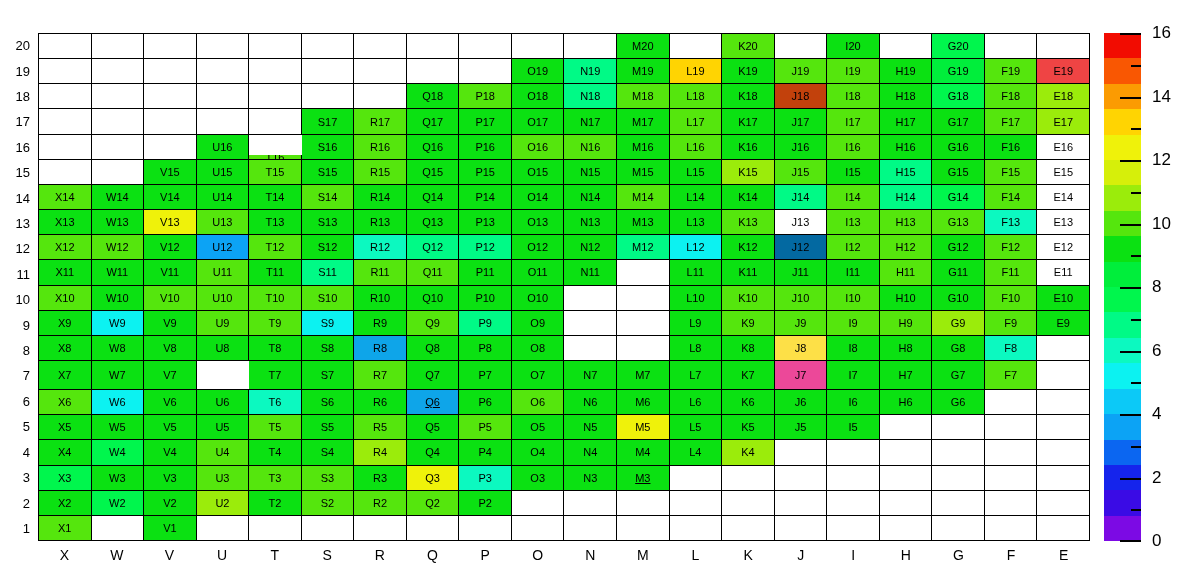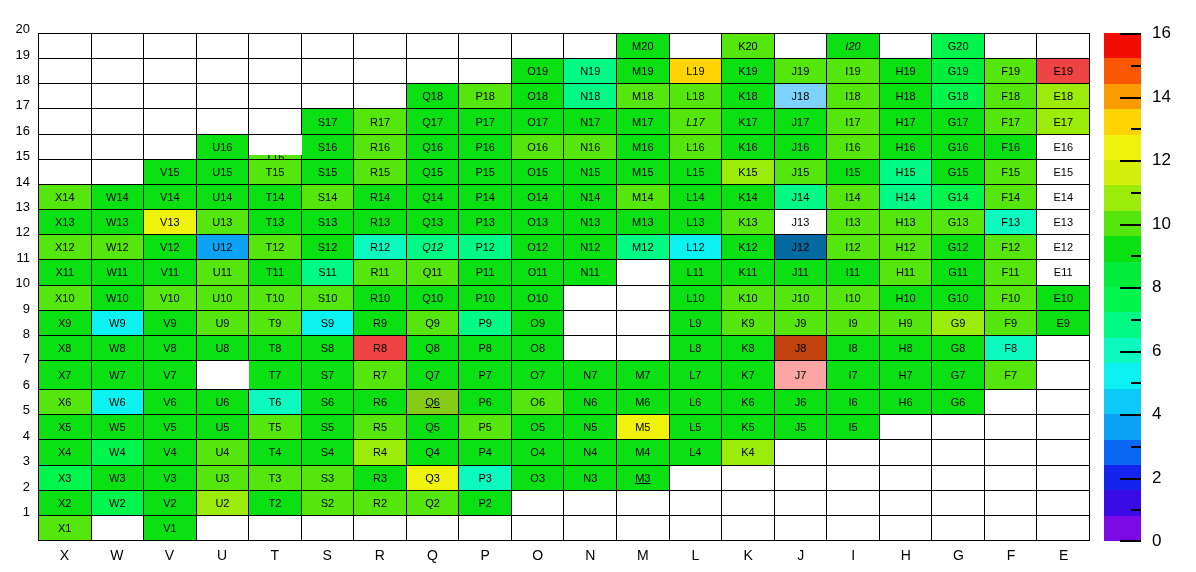--- a/index.html
+++ b/index.html
@@ -6,21 +6,21 @@
   #canvas{position:relative;width:1196px;height:572px;background:#ffffff;
           font-family:"Liberation Sans", sans-serif;overflow:hidden;}
   #title{position:absolute;top:4px;left:0;width:1196px;text-align:center;
          font-size:20px;font-weight:bold;color:#000;white-space:pre;}
   #hm{position:absolute;left:38px;top:33px;width:1052px;height:508px;
       display:grid;grid-template-columns:repeat(20,1fr);grid-template-rows:repeat(20,1fr);
       border-top:1px solid #000;border-left:1px solid #000;box-sizing:border-box;}
   .cell{border-right:1px solid #000;border-bottom:1px solid #000;
         display:flex;align-items:center;justify-content:center;
         font-size:11px;color:#000;background:#fff;box-sizing:border-box;overflow:hidden;}
-  #rowax{position:absolute;left:0;top:16px;width:32px;height:508px;
+  #rowax{position:absolute;left:0;top:33px;width:32px;height:508px;
          display:flex;flex-direction:column;}
   .rlab{flex:1;display:flex;align-items:center;justify-content:flex-end;
         font-size:13px;color:#000;padding-right:2px;}
   #colax{position:absolute;left:38px;top:545px;width:1052px;height:20px;
          display:grid;grid-template-columns:repeat(20,1fr);}
   .clab{display:flex;align-items:center;justify-content:center;font-size:14px;color:#000;}
   #cbar{position:absolute;left:1104px;top:33px;width:37px;height:508px;
         display:flex;flex-direction:column;}
   .band{flex:1;}
   #cticks{position:absolute;left:1104px;top:33px;width:92px;height:508px;pointer-events:none;}
@@ -65,21 +65,21 @@
       <div class="cell"></div>
       <div class="cell"></div>
       <div class="cell"></div>
       <div class="cell"></div>
       <div class="cell"></div>
       <div class="cell"></div>
       <div class="cell" style="background: rgb(11, 225, 18);">M20</div>
       <div class="cell"></div>
       <div class="cell" style="background: rgb(85, 230, 13);">K20</div>
       <div class="cell"></div>
-      <div class="cell" style="background: rgb(11, 225, 18); font-style: italic;">I20</div>
+      <div class="cell" style="background: rgb(11, 225, 18);">I20</div>
       <div class="cell"></div>
       <div class="cell" style="background: rgb(0, 246, 77);">G20</div>
       <div class="cell"></div>
       <div class="cell"></div>
       <div class="cell"></div>
       <div class="cell"></div>
       <div class="cell"></div>
       <div class="cell"></div>
       <div class="cell"></div>
       <div class="cell"></div>
@@ -104,39 +104,39 @@
       <div class="cell"></div>
       <div class="cell"></div>
       <div class="cell"></div>
       <div class="cell" style="background: rgb(11, 225, 18);">Q18</div>
       <div class="cell" style="background: rgb(85, 230, 13);">P18</div>
       <div class="cell" style="background: rgb(11, 225, 18);">O18</div>
       <div class="cell" style="background: rgb(0, 250, 134);">N18</div>
       <div class="cell" style="background: rgb(85, 230, 13);">M18</div>
       <div class="cell" style="background: rgb(85, 230, 13);">L18</div>
       <div class="cell" style="background: rgb(11, 225, 18);">K18</div>
-      <div class="cell" style="background: #7dd3fc; text-align: right;">J18</div>
+      <div class="cell" style="background: #c2410c; text-align: right;">J18</div>
       <div class="cell" style="background: rgb(85, 230, 13);">I18</div>
       <div class="cell" style="background: rgb(11, 225, 18);">H18</div>
       <div class="cell" style="background: rgb(0, 246, 77);">G18</div>
       <div class="cell" style="background: rgb(85, 230, 13);">F18</div>
       <div class="cell" style="background: rgb(155, 236, 11);">E18</div>
       <div class="cell"></div>
       <div class="cell"></div>
       <div class="cell"></div>
       <div class="cell"></div>
       <div class="cell"></div>
       <div class="cell" style="background: rgb(11, 225, 18);">S17</div>
       <div class="cell" style="background: rgb(85, 230, 13);">R17</div>
       <div class="cell" style="background: rgb(11, 225, 18);">Q17</div>
       <div class="cell" style="background: rgb(11, 225, 18);">P17</div>
       <div class="cell" style="background: rgb(11, 225, 18);">O17</div>
       <div class="cell" style="background: rgb(11, 225, 18);">N17</div>
       <div class="cell" style="background: rgb(11, 225, 18);">M17</div>
-      <div class="cell" style="background: rgb(85, 230, 13); font-style: italic;">L17</div>
+      <div class="cell" style="background: rgb(85, 230, 13);">L17</div>
       <div class="cell" style="background: rgb(11, 225, 18);">K17</div>
       <div class="cell" style="background: rgb(11, 225, 18);">J17</div>
       <div class="cell" style="background: rgb(85, 230, 13);">I17</div>
       <div class="cell" style="background: rgb(11, 225, 18);">H17</div>
       <div class="cell" style="background: rgb(11, 225, 18);">G17</div>
       <div class="cell" style="background: rgb(85, 230, 13);">F17</div>
       <div class="cell" style="background: rgb(155, 236, 11);">E17</div>
       <div class="cell"></div>
       <div class="cell"></div>
       <div class="cell"></div>
@@ -217,21 +217,21 @@
       <div class="cell" style="background: rgb(85, 230, 13);">G13</div>
       <div class="cell" style="background: rgb(12, 249, 192);">F13</div>
       <div class="cell" style="background: rgb(255, 255, 255);">E13</div>
       <div class="cell" style="background: rgb(85, 230, 13);">X12</div>
       <div class="cell" style="background: rgb(85, 230, 13);">W12</div>
       <div class="cell" style="background: rgb(11, 225, 18);">V12</div>
       <div class="cell" style="background: rgb(12, 163, 245);">U12</div>
       <div class="cell" style="background: rgb(85, 230, 13);">T12</div>
       <div class="cell" style="background: rgb(11, 225, 18);">S12</div>
       <div class="cell" style="background: rgb(12, 249, 192);">R12</div>
-      <div class="cell" style="background: rgb(0, 250, 134); font-style: italic;">Q12</div>
+      <div class="cell" style="background: rgb(0, 250, 134);">Q12</div>
       <div class="cell" style="background: rgb(0, 250, 134);">P12</div>
       <div class="cell" style="background: rgb(11, 225, 18);">O12</div>
       <div class="cell" style="background: rgb(11, 225, 18);">N12</div>
       <div class="cell" style="background: rgb(0, 250, 134);">M12</div>
       <div class="cell" style="background: rgb(12, 242, 241);">L12</div>
       <div class="cell" style="background: rgb(11, 225, 18);">K12</div>
       <div class="cell" style="background: #0369a1;">J12</div>
       <div class="cell" style="background: rgb(85, 230, 13);">I12</div>
       <div class="cell" style="background: rgb(85, 230, 13);">H12</div>
       <div class="cell" style="background: rgb(11, 225, 18);">G12</div>
@@ -296,62 +296,62 @@
       <div class="cell" style="background: rgb(85, 230, 13);">H9</div>
       <div class="cell" style="background: rgb(155, 236, 11);">G9</div>
       <div class="cell" style="background: rgb(85, 230, 13);">F9</div>
       <div class="cell" style="background: rgb(11, 225, 18);">E9</div>
       <div class="cell" style="background: rgb(11, 225, 18);">X8</div>
       <div class="cell" style="background: rgb(11, 225, 18);">W8</div>
       <div class="cell" style="background: rgb(11, 225, 18);">V8</div>
       <div class="cell" style="background: rgb(11, 225, 18);">U8</div>
       <div class="cell" style="background: rgb(11, 225, 18);">T8</div>
       <div class="cell" style="background: rgb(11, 225, 18);">S8</div>
-      <div class="cell" style="background: #ef4444;">R8</div>
+      <div class="cell" style="background: #0ea5e9;">R8</div>
       <div class="cell" style="background: rgb(11, 225, 18);">Q8</div>
       <div class="cell" style="background: rgb(11, 225, 18);">P8</div>
       <div class="cell" style="background: rgb(11, 225, 18);">O8</div>
       <div class="cell"></div>
       <div class="cell"></div>
       <div class="cell" style="background: rgb(11, 225, 18);">L8</div>
       <div class="cell" style="background: rgb(11, 225, 18);">K8</div>
-      <div class="cell" style="background: #c2410c;">J8</div>
+      <div class="cell" style="background: #fde047;">J8</div>
       <div class="cell" style="background: rgb(11, 225, 18);">I8</div>
       <div class="cell" style="background: rgb(11, 225, 18);">H8</div>
       <div class="cell" style="background: rgb(11, 225, 18);">G8</div>
       <div class="cell" style="background: rgb(12, 249, 192);">F8</div>
       <div class="cell"></div>
       <div class="cell" style="background: rgb(11, 225, 18);">X7</div>
       <div class="cell" style="background: rgb(11, 225, 18);">W7</div>
       <div class="cell" style="background: rgb(11, 225, 18);">V7</div>
       <div class="cell" style="background: #737373; margin-top: 28px;">U7</div>
       <div class="cell" style="background: rgb(11, 225, 18);">T7</div>
       <div class="cell" style="background: rgb(11, 225, 18);">S7</div>
       <div class="cell" style="background: rgb(85, 230, 13);">R7</div>
       <div class="cell" style="background: rgb(11, 225, 18);">Q7</div>
       <div class="cell" style="background: rgb(11, 225, 18);">P7</div>
       <div class="cell" style="background: rgb(11, 225, 18);">O7</div>
       <div class="cell" style="background: rgb(11, 225, 18);">N7</div>
       <div class="cell" style="background: rgb(11, 225, 18);">M7</div>
       <div class="cell" style="background: rgb(11, 225, 18);">L7</div>
       <div class="cell" style="background: rgb(11, 225, 18);">K7</div>
-      <div class="cell" style="background: #fca5a5;">J7</div>
+      <div class="cell" style="background: #ec4899;">J7</div>
       <div class="cell" style="background: rgb(11, 225, 18);">I7</div>
       <div class="cell" style="background: rgb(11, 225, 18);">H7</div>
       <div class="cell" style="background: rgb(11, 225, 18);">G7</div>
       <div class="cell" style="background: rgb(85, 230, 13);">F7</div>
       <div class="cell"></div>
       <div class="cell" style="background: rgb(85, 230, 13);">X6</div>
       <div class="cell" style="background: rgb(12, 242, 241);">W6</div>
       <div class="cell" style="background: rgb(11, 225, 18);">V6</div>
       <div class="cell" style="background: rgb(11, 225, 18);">U6</div>
       <div class="cell" style="background: rgb(12, 249, 192);">T6</div>
       <div class="cell" style="background: rgb(11, 225, 18);">S6</div>
       <div class="cell" style="background: rgb(11, 225, 18);">R6</div>
-      <div class="cell" style="background: #84cc16; text-decoration: underline;">Q6</div>
+      <div class="cell" style="background: #0ea5e9; text-decoration: underline;">Q6</div>
       <div class="cell" style="background: rgb(11, 225, 18);">P6</div>
       <div class="cell" style="background: rgb(85, 230, 13);">O6</div>
       <div class="cell" style="background: rgb(11, 225, 18);">N6</div>
       <div class="cell" style="background: rgb(11, 225, 18);">M6</div>
       <div class="cell" style="background: rgb(11, 225, 18);">L6</div>
       <div class="cell" style="background: rgb(11, 225, 18);">K6</div>
       <div class="cell" style="background: rgb(11, 225, 18);">J6</div>
       <div class="cell" style="background: rgb(11, 225, 18);">I6</div>
       <div class="cell" style="background: rgb(11, 225, 18);">H6</div>
       <div class="cell" style="background: rgb(11, 225, 18);">G6</div>

